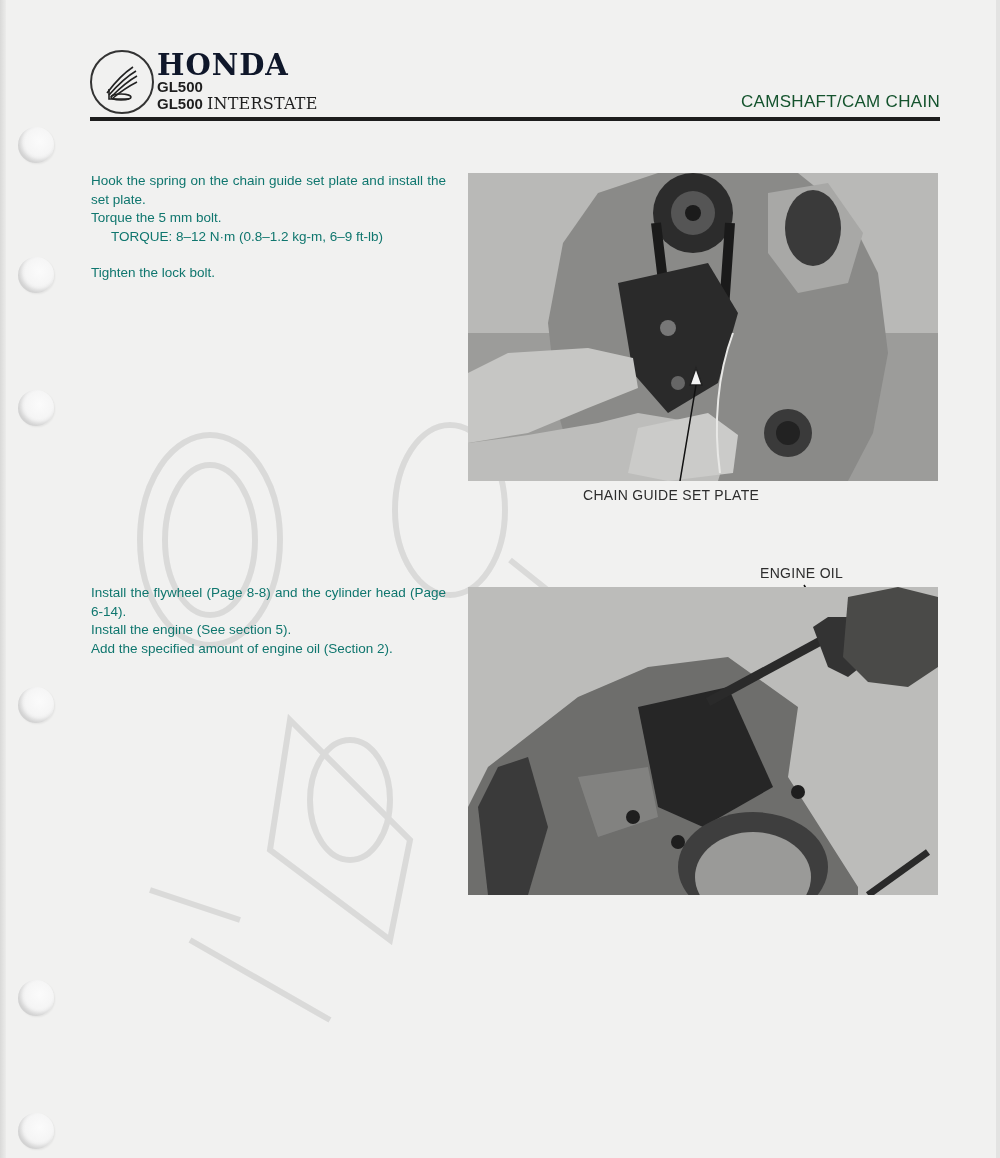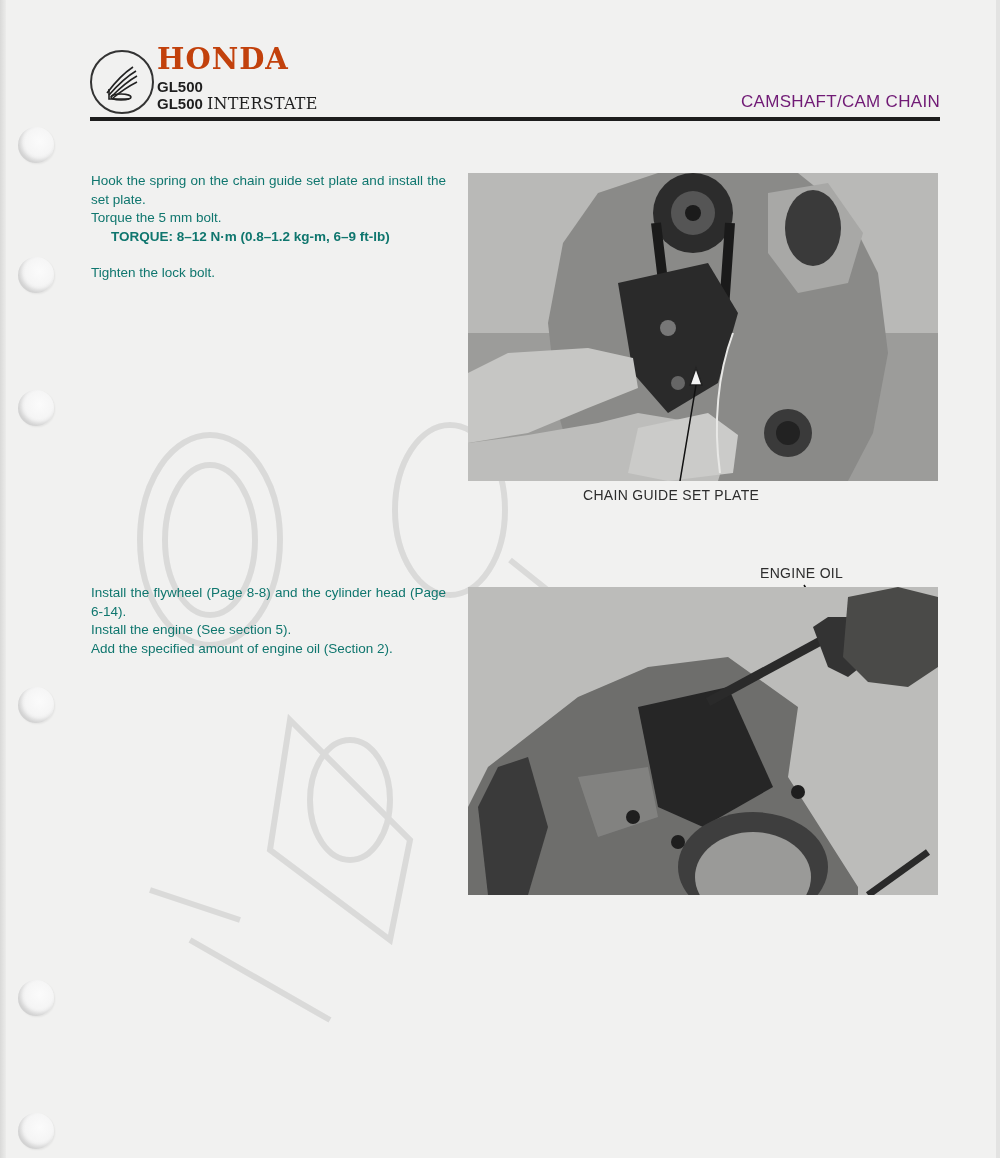--- a/index.html
+++ b/index.html
@@ -18,33 +18,33 @@
     background: radial-gradient(circle at 60% 40%, #fbfbfb 0%, #f4f4f4 55%, #e2e2e2 100%);
     box-shadow: inset 3px -3px 4px rgba(0,0,0,0.12), 1px 1px 2px rgba(0,0,0,0.06);
   }
 
   
   .logo-circle {
     position: absolute; left: 90px; top: 50px; width: 60px; height: 60px; border-radius: 50%;
     border: 2px solid #333; background: #f1f1f0;
     display: flex; align-items: center; justify-content: center;
   }
-  .brand { position: absolute; left: 157px; top: 44px; font-family: "DejaVu Serif", serif; font-weight: bold; font-size: 29px; letter-spacing: 1px; color: #c2410c; line-height: 30px; }
+  .brand { position: absolute; left: 157px; top: 50px; font-family: "DejaVu Serif", serif; font-weight: bold; font-size: 29px; letter-spacing: 1px; color: #0f172a; line-height: 30px; }
   .model1 { position: absolute; left: 157px; top: 78px; font-weight: bold; font-size: 15px; color: #1e1e1e; line-height: 17px; }
   .model2 { position: absolute; left: 157px; top: 95px; font-size: 15px; color: #1e1e1e; line-height: 17px; }
   .model2 b { font-weight: bold; }
   .model2 span.inter { font-family: "DejaVu Serif", serif; font-size: 16px; letter-spacing: 0.2px; }
-  .section-title { position: absolute; right: 60px; top: 92px; font-size: 17px; color: #701a75; letter-spacing: 0.3px; }
+  .section-title { position: absolute; right: 60px; top: 92px; font-size: 17px; color: #14532d; letter-spacing: 0.3px; }
   .header-rule { position: absolute; left: 90px; top: 117px; width: 850px; height: 4px; background: #1d1d1d; }
 
   
   .text-block { position: absolute; left: 91px; width: 355px; font-size: 13.5px; line-height: 18.5px; color: #0f766e; }
   .text-block p { margin: 0; }
   .just { text-align: justify; text-align-last: left; }
-  .torque { font-weight: bold; padding-left: 20px; }
+  .torque { font-weight: normal; padding-left: 20px; }
   .gap { height: 18px; }
 
   
   .photo { position: absolute; overflow: hidden; background: #8d8d8b; }
   .photo svg { display: block; }
   .caption { position: absolute; font-size: 14px; color: #2d2d2d; letter-spacing: 0.3px; }
 
   
   .watermark { position: absolute; left: 90px; top: 420px; width: 560px; height: 640px; opacity: 0.09; pointer-events: none; }
 </style>

